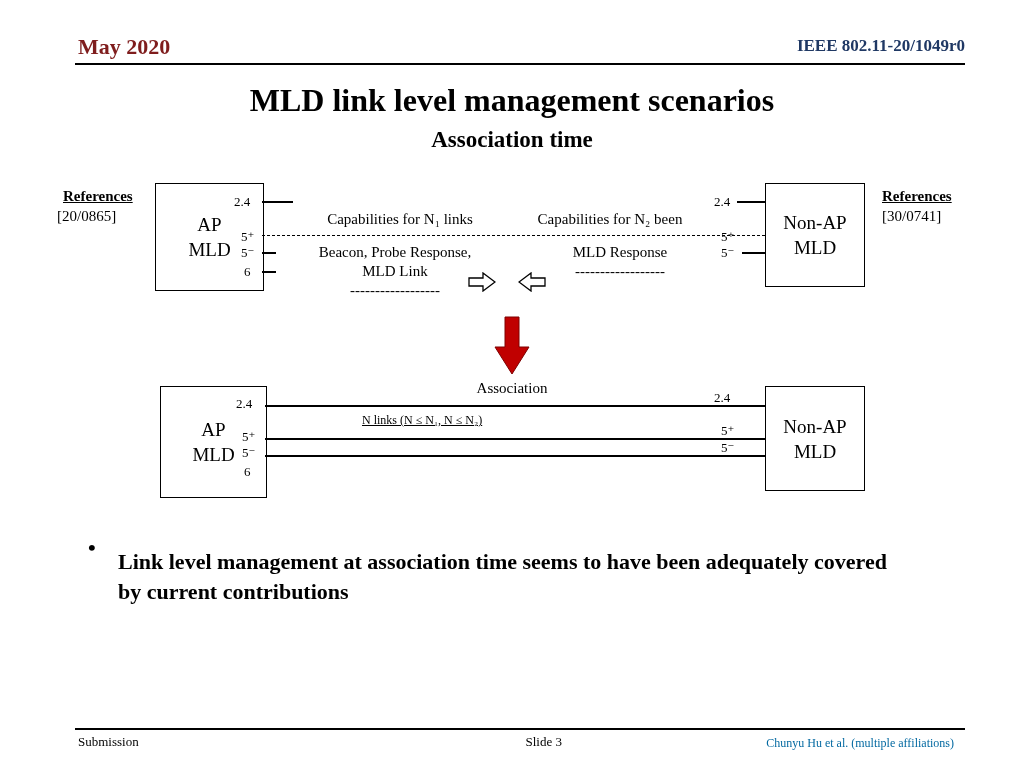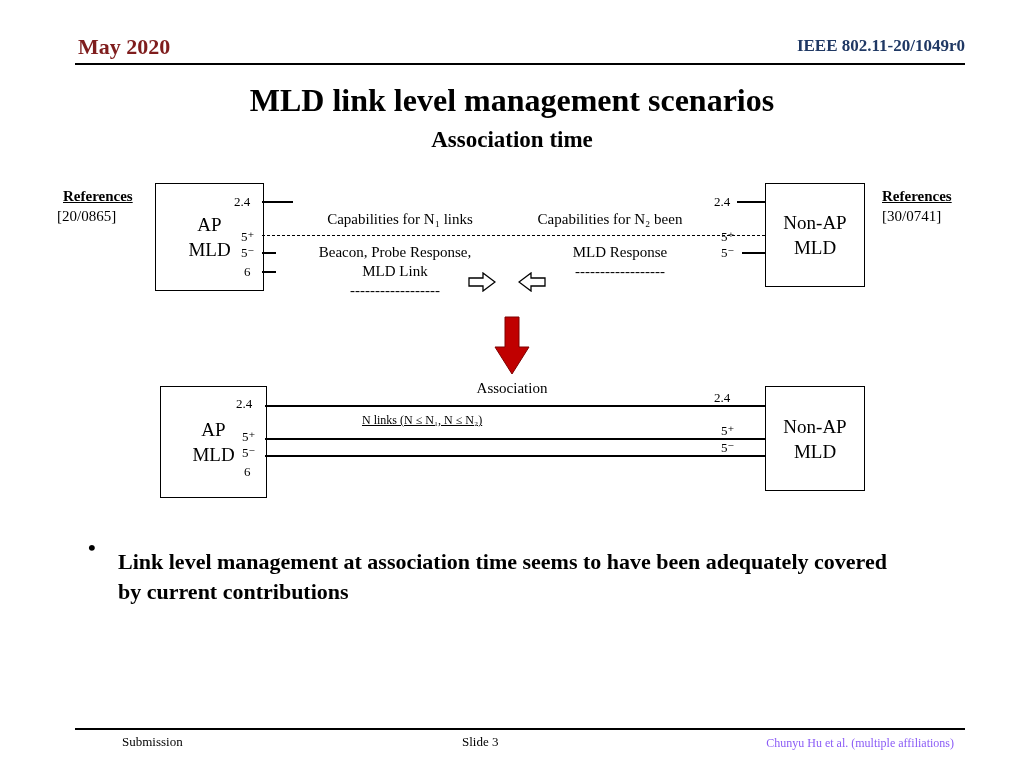--- a/index.html
+++ b/index.html
@@ -20,21 +20,21 @@
   .link-label{font-size:13px;line-height:12px;white-space:nowrap;}
   .hline{background:#000;height:1.5px;}
   .dashline{border-top:1.5px dashed #000;height:0;}
   .cap{font-size:15px;text-align:center;white-space:nowrap;}
   .msgcol{font-size:15px;line-height:19px;text-align:center;font-family:Liberation Serif, serif;}
   .assoc{font-size:15px;text-align:center;}
   .nlinks{font-size:12px;white-space:nowrap;text-decoration:underline;}
   .bullet-marker{font-size:22px;font-weight:bold;}
   .bullet-text{font-size:22px;font-weight:bold;line-height:30px;}
   .ft{font-size:13px;}
-  .ft-right{font-size:12px;color:#8b5cf6;}
+  .ft-right{font-size:12px;color:#0369a1;}
   .arrow-wrap{line-height:0;}
 </style>
 </head>
 <body>
 
 <div class="slide">
 
   <div class="abs hdr-date">May 2020</div>
   <div class="abs hdr-doc">IEEE 802.11-20/1049r0</div>
   <div class="abs hdr-rule"></div>
@@ -123,17 +123,17 @@
   <div class="abs link-label" style="left:721px;top:442px;">5⁻</div>
   <div class="abs box" style="left:765px;top:386px;width:98px;height:103px;">
     <div>Non-AP</div>
     <div>MLD</div>
   </div>
 
   <div class="abs bullet-marker" style="left:88px;top:535px;">•</div>
   <div class="abs bullet-text" style="left:118px;top:547px;width:790px;">Link level management at association time seems to have been adequately covered by current contributions</div>
 
   <div class="abs hline" style="left:75px;top:728px;width:890px;"></div>
-  <div class="abs ft" style="left:78px;top:734px;margin-left:44px;">Submission</div>
-  <div class="abs ft" style="left:462px;top:734px;width:100px;text-align:left;">Slide 3</div>
+  <div class="abs ft" style="left:78px;top:734px;">Submission</div>
+  <div class="abs ft" style="left:462px;top:734px;width:100px;text-align:right;">Slide 3</div>
   <div class="abs ft-right" style="right:70px;top:736px;">Chunyu Hu et al. (multiple affiliations)</div>
 
 </div>
 
 </body></html>

